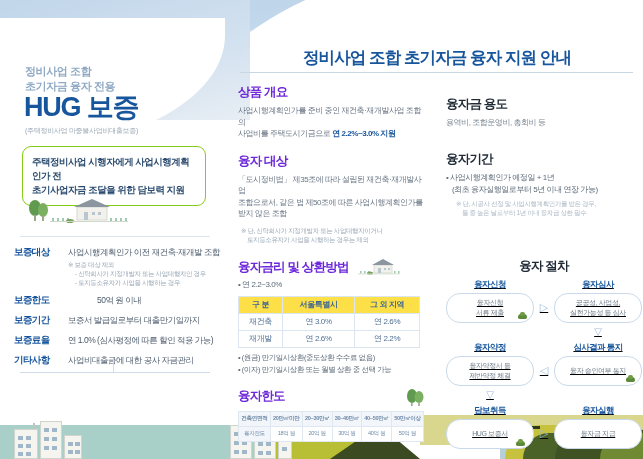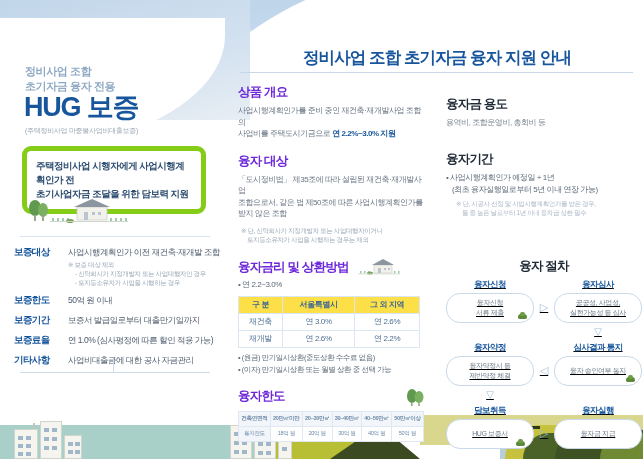--- a/index.html
+++ b/index.html
@@ -67,21 +67,21 @@
   .brand-main{
     position:absolute;left:24px;top:92px;
     font-size:27px;font-weight:bold;color:#17559c;letter-spacing:-1.2px;line-height:30px;
   }
   .brand-note{
     position:absolute;left:25px;top:126px;width:200px;
     font-size:7px;color:#9aa7b4;letter-spacing:-0.3px;
   }
   .callout{
     position:absolute;left:22px;top:146px;width:184px;
-    border:5px solid #84cc16;border-radius:9px;background:#ffffff;
+    border:1px solid #84cc16;border-radius:9px;background:#ffffff;
     padding:8px 9px;box-sizing:border-box;
   }
   .callout-txt{font-size:9.5px;line-height:14px;color:#2a4a6e;font-weight:bold;letter-spacing:-0.5px;}
   .illus-left{position:absolute;left:22px;top:196px;width:120px;height:30px;}
 
   .divider-l{position:absolute;left:20px;top:236px;width:190px;height:1px;background:#dce5ee;}
 
   .ltable{position:absolute;left:14px;top:246px;width:206px;}
   .lrow{display:flex;align-items:flex-start;margin-bottom:7px;}
   .lrow .lh{
@@ -272,21 +272,21 @@
         <div class="lh">보증대상</div>
         <div class="lb">
           <span>사업시행계획인가 이전 재건축·재개발 조합</span>
           <div class="lsub">
             <div>※ 보증 대상 제외</div>
             <div class="lsub-l">- 신탁회사가 지정개발자 또는 사업대행자인 경우</div>
             <div class="lsub-l">- 토지등소유자가 사업을 시행하는 경우</div>
           </div>
         </div>
       </div>
-      <div class="lrow" style="margin-top:6px;">
+      <div class="lrow" style="margin-top:6px;gap:29px;">
         <div class="lh">보증한도</div>
         <div class="lb">50억 원 이내</div>
       </div>
       <div class="lrow" style="margin-top:8px;">
         <div class="lh">보증기간</div>
         <div class="lb">보증서 발급일로부터 대출만기일까지</div>
       </div>
       <div class="lrow" style="margin-top:8px;">
         <div class="lh">보증료율</div>
         <div class="lb">연 1.0% (심사평정에 따른 할인 적용 가능)</div>

